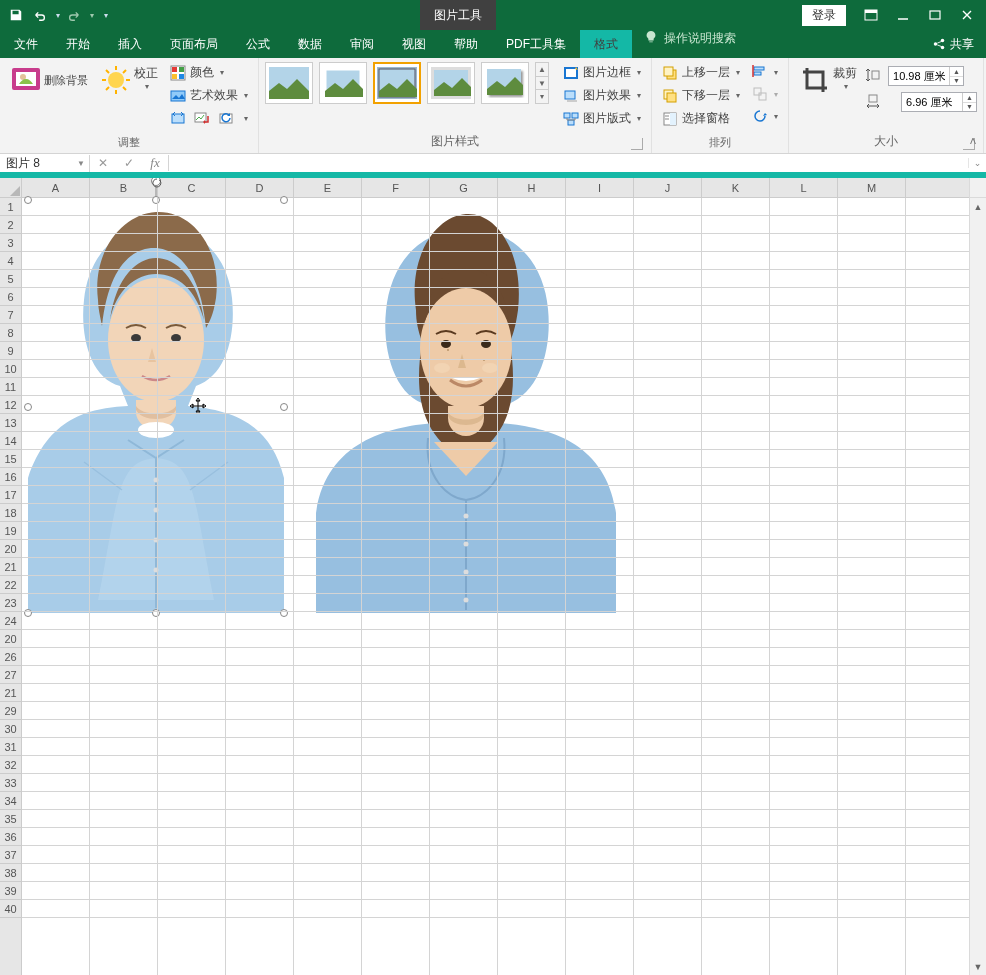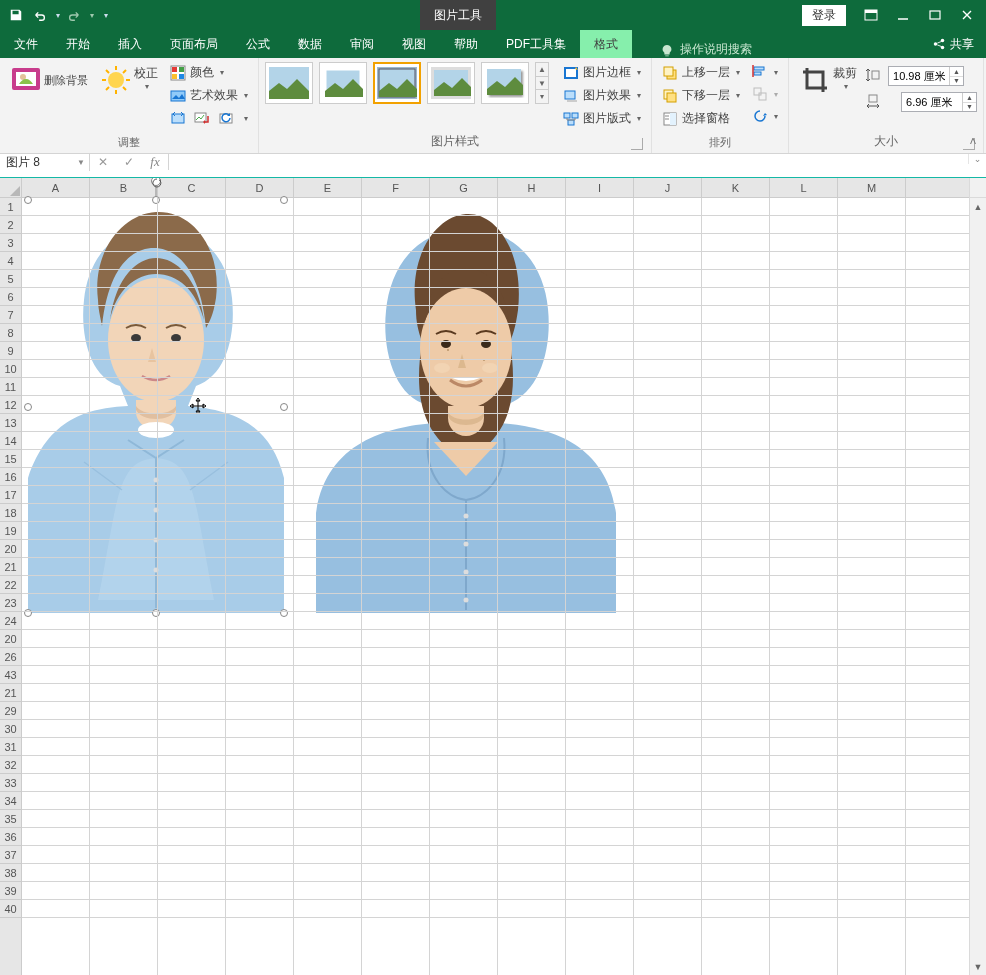--- a/index.html
+++ b/index.html
@@ -9,22 +9,22 @@
 .qat-icon{width:20px;height:20px;display:flex;align-items:center;justify-content:center;border-radius:2px}
 .title-center{flex:1;text-align:center;font-size:12px;color:#fff;display:flex;align-items:center;justify-content:center;gap:40px}
 .context-tab{background:#404040;color:#fff;padding:7px 14px;font-size:12px}
 .win-controls{display:flex;align-items:center;gap:2px;padding-right:4px}
 .login-btn{background:#fff;color:#333;padding:2px 10px;font-size:12px;margin-right:8px}
 .win-btn{width:30px;height:26px;display:flex;align-items:center;justify-content:center;color:#fff}
 .tabs{height:28px;background:#0e6b3c;display:flex;align-items:stretch;color:#fff;font-size:12px}
 .tab{padding:0 14px;display:flex;align-items:center;cursor:pointer}
 .tab.active{background:#f3f3f3;color:#217346;font-weight:400}
 .tab-context{background:#404040}
-.tab-context.active{background:#86efac;color:#404040}
-.tell-me{display:flex;align-items:flex-end;gap:6px;padding:0 28px;color:#c8e6d0;font-size:12px}
+.tab-context.active{background:#14b8a6;color:#404040}
+.tell-me{display:flex;align-items:flex-start;gap:6px;padding:0 12px;color:#c8e6d0;font-size:12px}
 .tabs-spacer{flex:1}
 .share{display:flex;align-items:center;gap:4px;padding:0 12px;color:#fff;font-size:12px}
 .ribbon{height:96px;background:#f3f3f3;border-bottom:1px solid #d4d4d4;display:flex;position:relative}
 .group{display:flex;flex-direction:column;border-right:1px solid #e1e1e1;padding:2px 6px 0}
 .group-body{flex:1;display:flex;align-items:flex-start;gap:4px;padding-top:2px}
 .group-label{text-align:center;font-size:11px;color:#666;padding:3px 0;position:relative}
 .group-label .launcher{position:absolute;right:2px;bottom:3px;width:12px;height:12px;border:1px solid #aaa;border-top:none;border-left:none;cursor:pointer}
 .big-btn{display:flex;flex-direction:row;align-items:center;justify-content:center;gap:2px;padding:2px 4px;min-width:40px;cursor:pointer;text-align:center}
 .big-btn .ic{width:32px;height:32px;display:flex;align-items:center;justify-content:center}
 .big-btn .lb{font-size:11px;line-height:12px;color:#444}
@@ -38,21 +38,21 @@
 .gallery{display:flex;gap:6px;align-items:center}
 .gal-ctrl{display:flex;flex-direction:column;border:1px solid #ccc;height:42px;width:14px}
 .gal-ctrl div{flex:1;display:flex;align-items:center;justify-content:center;font-size:8px;color:#666;border-bottom:1px solid #ccc;cursor:pointer}
 .gal-ctrl div:last-child{border-bottom:none}
 .spin{display:flex;align-items:center;border:1px solid #abadb3;background:#fff;height:20px;width:76px}
 .spin input{flex:1;border:none;padding:0 4px;font-size:11px;width:50px;outline:none}
 .spin-btns{display:flex;flex-direction:column;border-left:1px solid #ccc;width:14px;height:100%}
 .spin-btns div{flex:1;display:flex;align-items:center;justify-content:center;font-size:7px;color:#555;cursor:pointer;border-bottom:1px solid #ddd}
 .spin-btns div:last-child{border-bottom:none}
 .ribbon-collapse{position:absolute;right:4px;bottom:4px;width:18px;height:14px;display:flex;align-items:center;justify-content:center;color:#777;cursor:pointer}
-.namebox-row{height:24px;background:#fff;border-bottom:1px solid #14b8a6;display:flex;align-items:flex-start}
+.namebox-row{height:24px;background:#fff;border-bottom:6px solid #14b8a6;display:flex;align-items:center}
 .namebox{width:90px;border-right:1px solid #d4d4d4;display:flex;align-items:center;padding:0 6px;font-size:12px;color:#333;position:relative}
 .namebox .nbdd{position:absolute;right:4px;font-size:8px;color:#888}
 .fx-icons{display:flex;align-items:center;border-right:1px solid #d4d4d4}
 .fx-btn{width:26px;height:100%;display:flex;align-items:center;justify-content:center;color:#999;cursor:pointer}
 .fx-label{font-style:italic;font-family:"Times New Roman";color:#888;font-size:13px}
 .formula-bar{flex:1;display:flex;align-items:center;padding:0 6px;position:relative}
 .fb-expand{width:18px;display:flex;align-items:center;justify-content:center;color:#888;cursor:pointer;font-size:9px;border-left:1px solid #e5e5e5}
 .grid-wrap{flex:1;display:flex;overflow:hidden;position:relative}
 .row-hdrs{width:22px;background:#e6e6e6;border-right:1px solid #ccc;display:flex;flex-direction:column}
 .corner{height:20px;border-bottom:1px solid #ccc;background:#e6e6e6;display:flex;align-items:flex-end;justify-content:flex-end;padding:1px}
@@ -485,21 +485,21 @@
         <div class="row-hdr">17</div>
         <div class="row-hdr">18</div>
         <div class="row-hdr">19</div>
         <div class="row-hdr">20</div>
         <div class="row-hdr">21</div>
         <div class="row-hdr">22</div>
         <div class="row-hdr">23</div>
         <div class="row-hdr">24</div>
         <div class="row-hdr">20</div>
         <div class="row-hdr">26</div>
-        <div class="row-hdr">43</div>
+        <div class="row-hdr">27</div>
         <div class="row-hdr">21</div>
         <div class="row-hdr">29</div>
         <div class="row-hdr">30</div>
         <div class="row-hdr">31</div>
         <div class="row-hdr">32</div>
         <div class="row-hdr">33</div>
         <div class="row-hdr">34</div>
         <div class="row-hdr">35</div>
         <div class="row-hdr">36</div>
         <div class="row-hdr">37</div>

